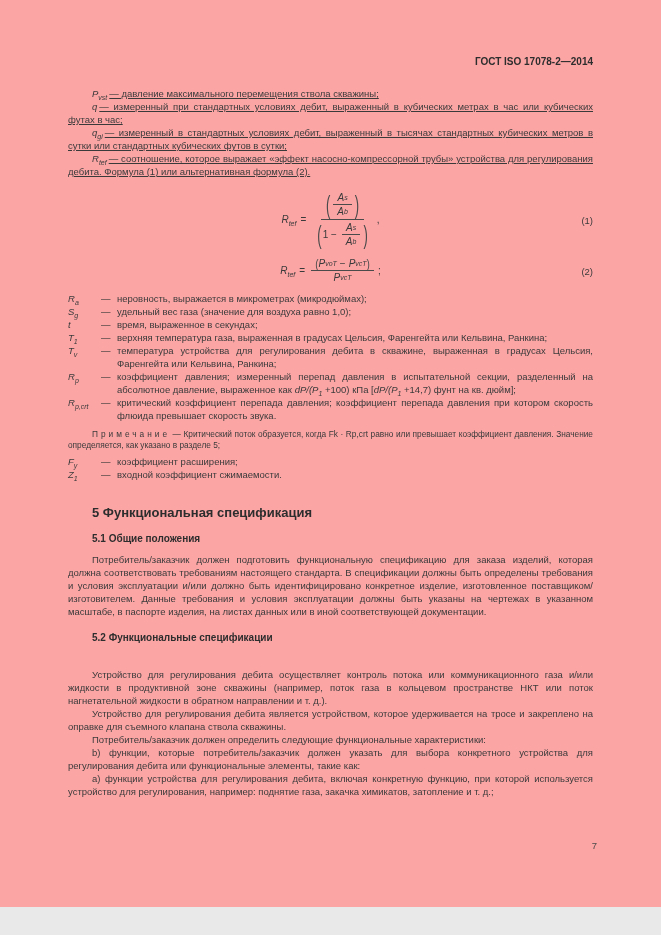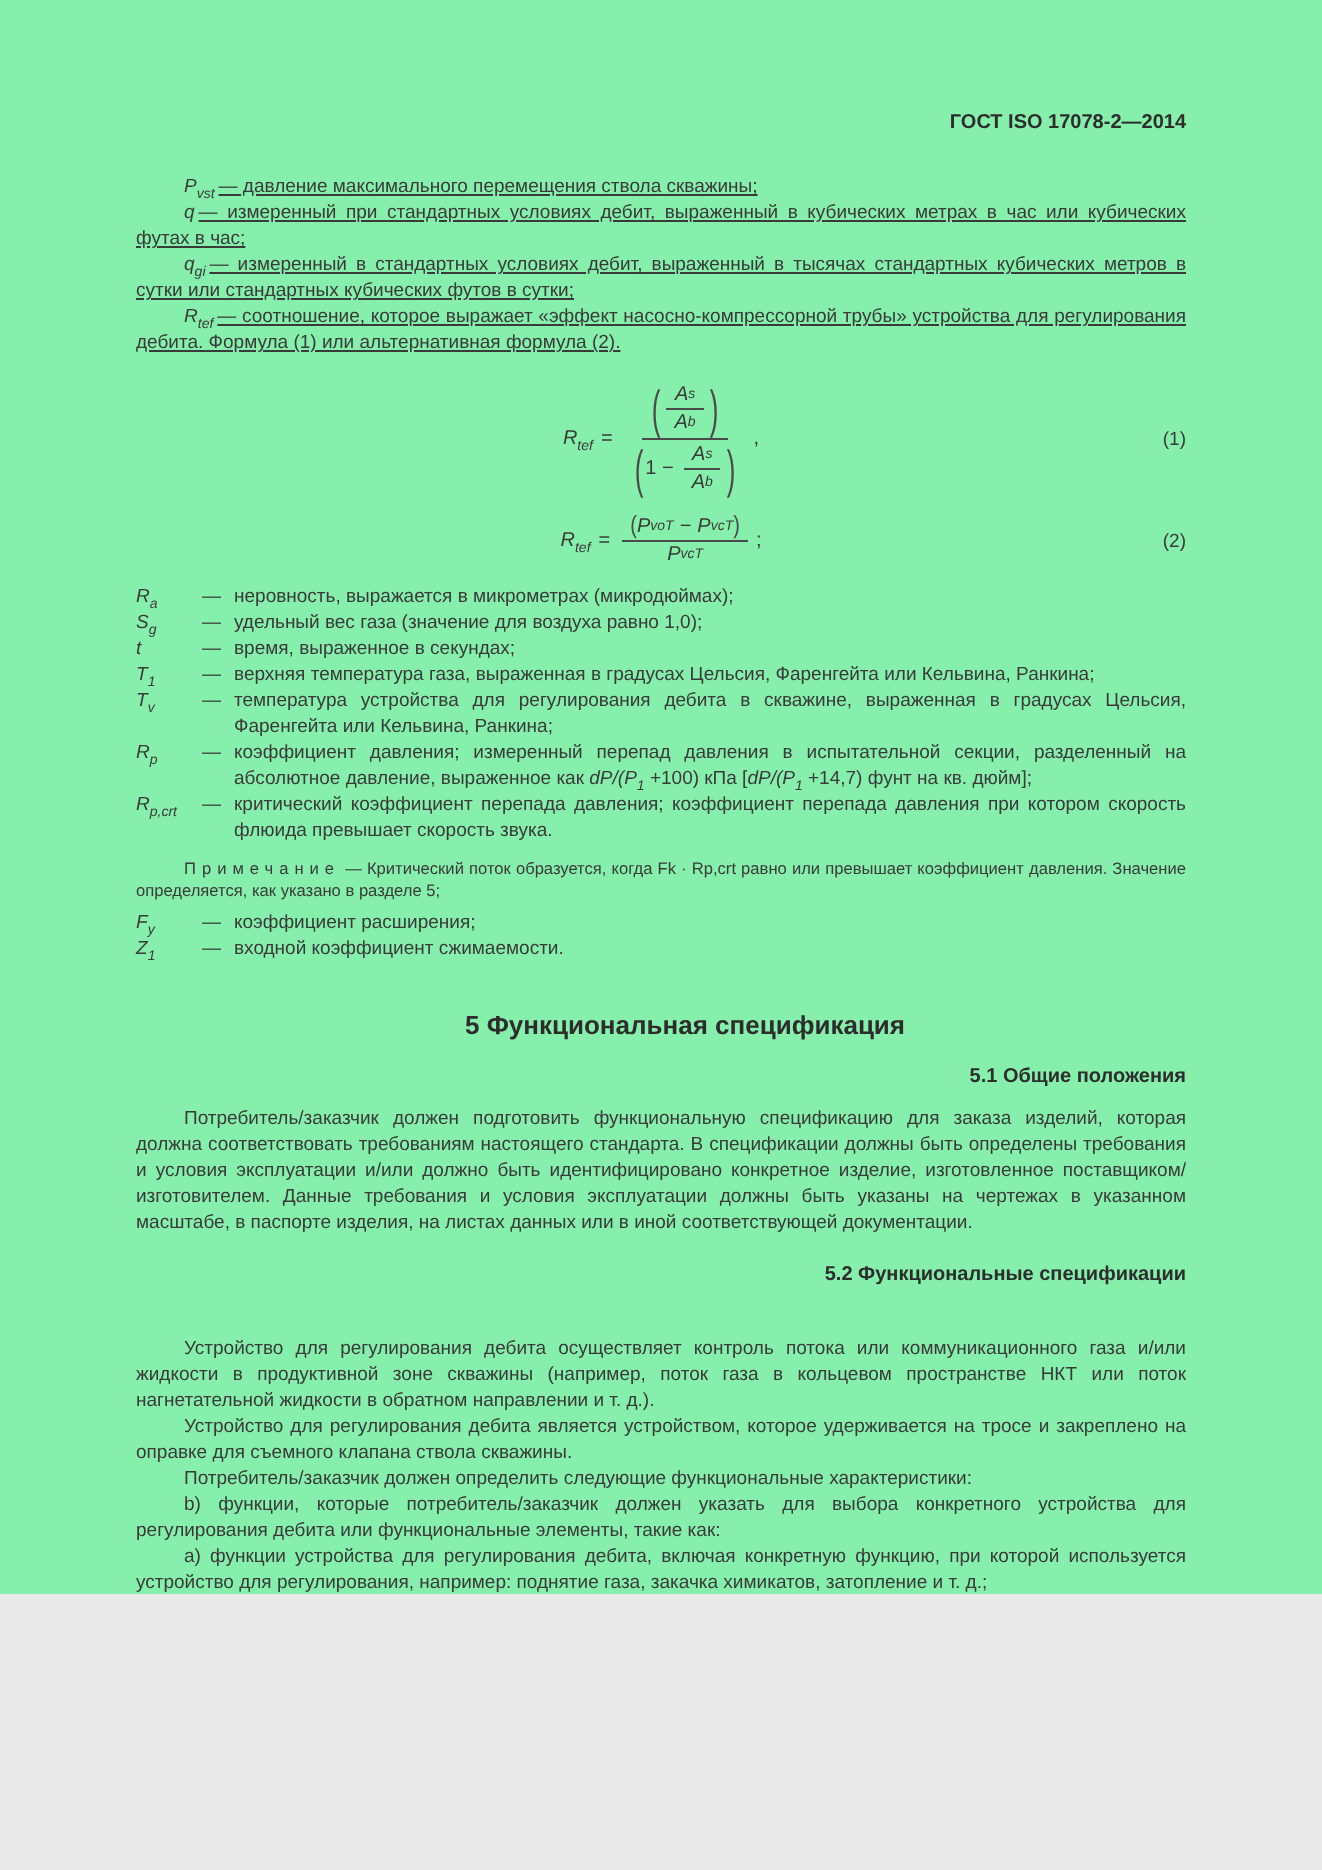--- a/index.html
+++ b/index.html
@@ -1,18 +1,18 @@
 <!DOCTYPE html>
 <html><head>
 <meta charset="utf-8">
 <style>
   * { box-sizing: border-box; }
   html,body { margin:0; padding:0; background:#e9e9e9; }
   .page {
-    width:661px; height:797px; background:#86efac; position:relative;
+    width:661px; height:907px; background:#fca5a5; position:relative;
     font-family:"Liberation Sans", sans-serif; color:#3a3a3a;
     padding:56px 68px 0 68px; margin:0 auto; overflow:hidden;
   }
   .doc-header { text-align:right; font-weight:bold; font-size:10px; color:#2d2d2d; margin-bottom:20px; }
   p { margin:0; font-size:9.5px; line-height:13px; text-align:justify; }
   .para { text-indent:24px; }
   .v { font-style:italic; }
   sub { font-size:7px; font-style:italic; line-height:0; }
   .itext { margin-left:2px;text-decoration:underline; }
 
@@ -33,22 +33,22 @@
 
   
   .symlist { margin-top:8px; }
   .symrow { display:grid; grid-template-columns:33px 16px 1fr; font-size:9.5px; line-height:13px; }
   .symrow .ssym { white-space:nowrap; }
   .symrow .stext { text-align:justify; }
 
   .note { font-size:8.3px; line-height:11px; margin:7px 0 1px; text-indent:24px; text-align:justify; }
   .note-label { letter-spacing:3px; }
 
-  .h5 { font-size:13px; font-weight:bold; color:#2d2d2d; margin:24px 0 13px; padding-left:24px;text-align:center; }
-  .h-sub { font-size:10px; font-weight:bold; color:#2d2d2d; padding-left:24px;text-align:right; }
+  .h5 { font-size:13px; font-weight:bold; color:#2d2d2d; margin:24px 0 13px; padding-left:24px; }
+  .h-sub { font-size:10px; font-weight:bold; color:#2d2d2d; padding-left:24px; }
   .h-51 { margin:0 0 9px; }
   .h-52 { margin:14px 0 25px; }
 
   .page-number { position:absolute; top:840px; right:64px; font-size:9.5px; color:#4a4a4a; }
 </style>
 </head>
 <body>
 
 <div class="page">
 

